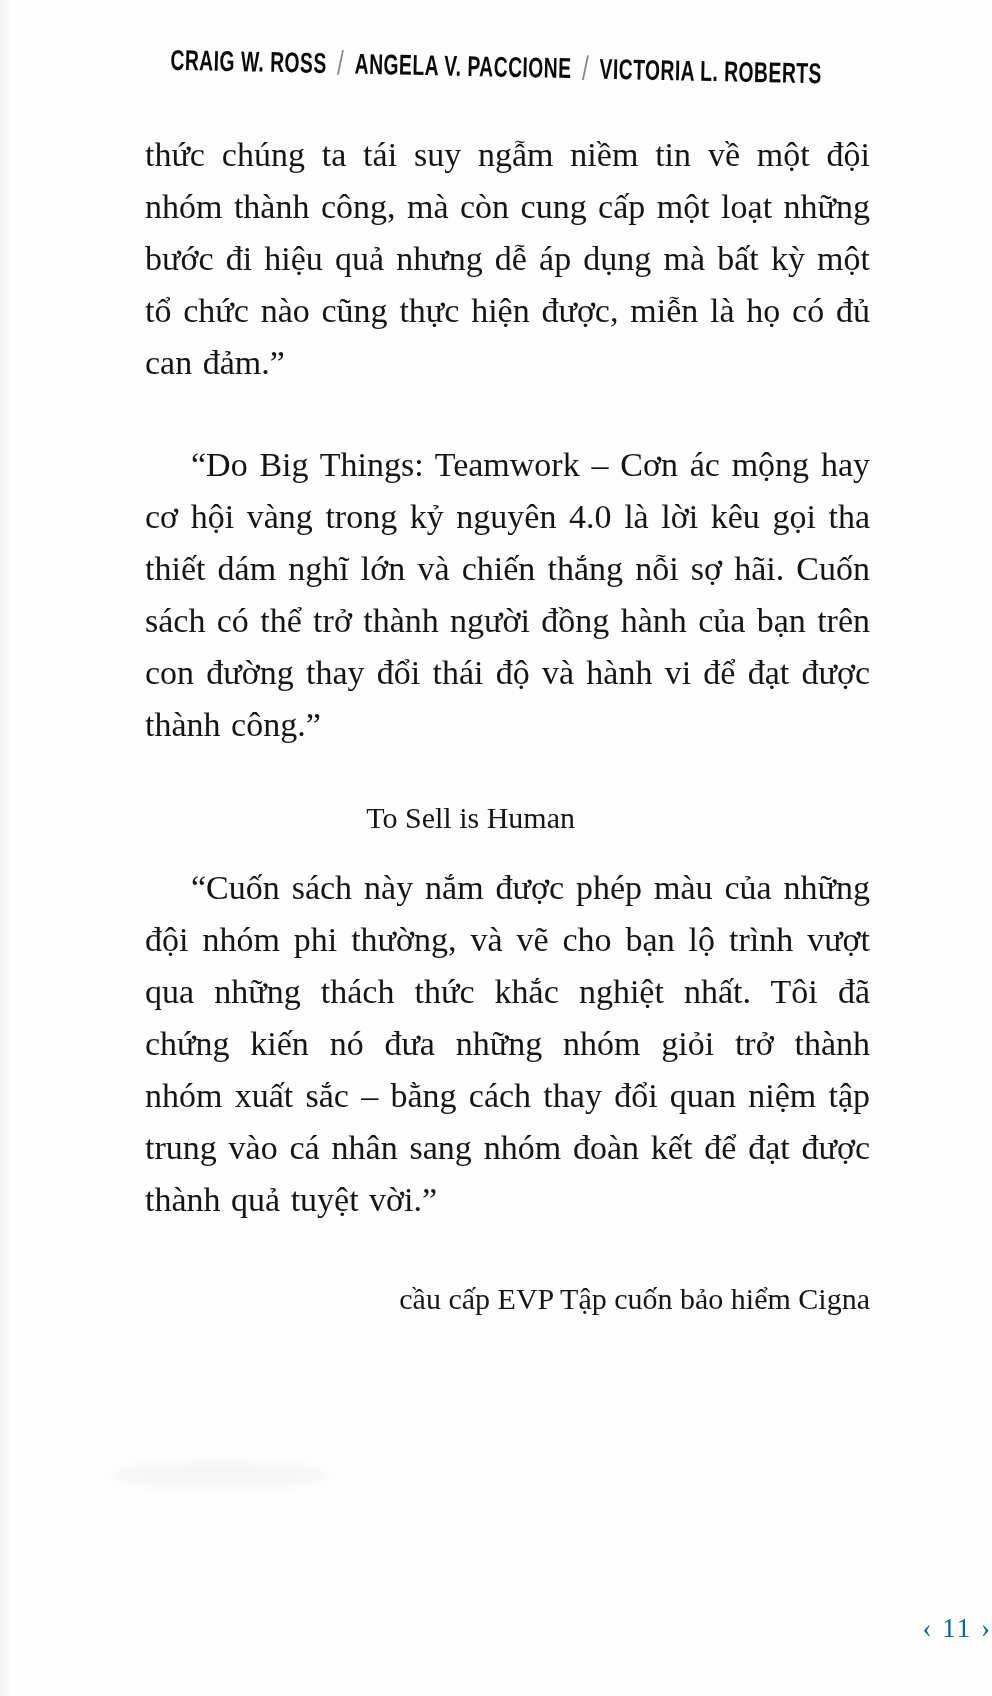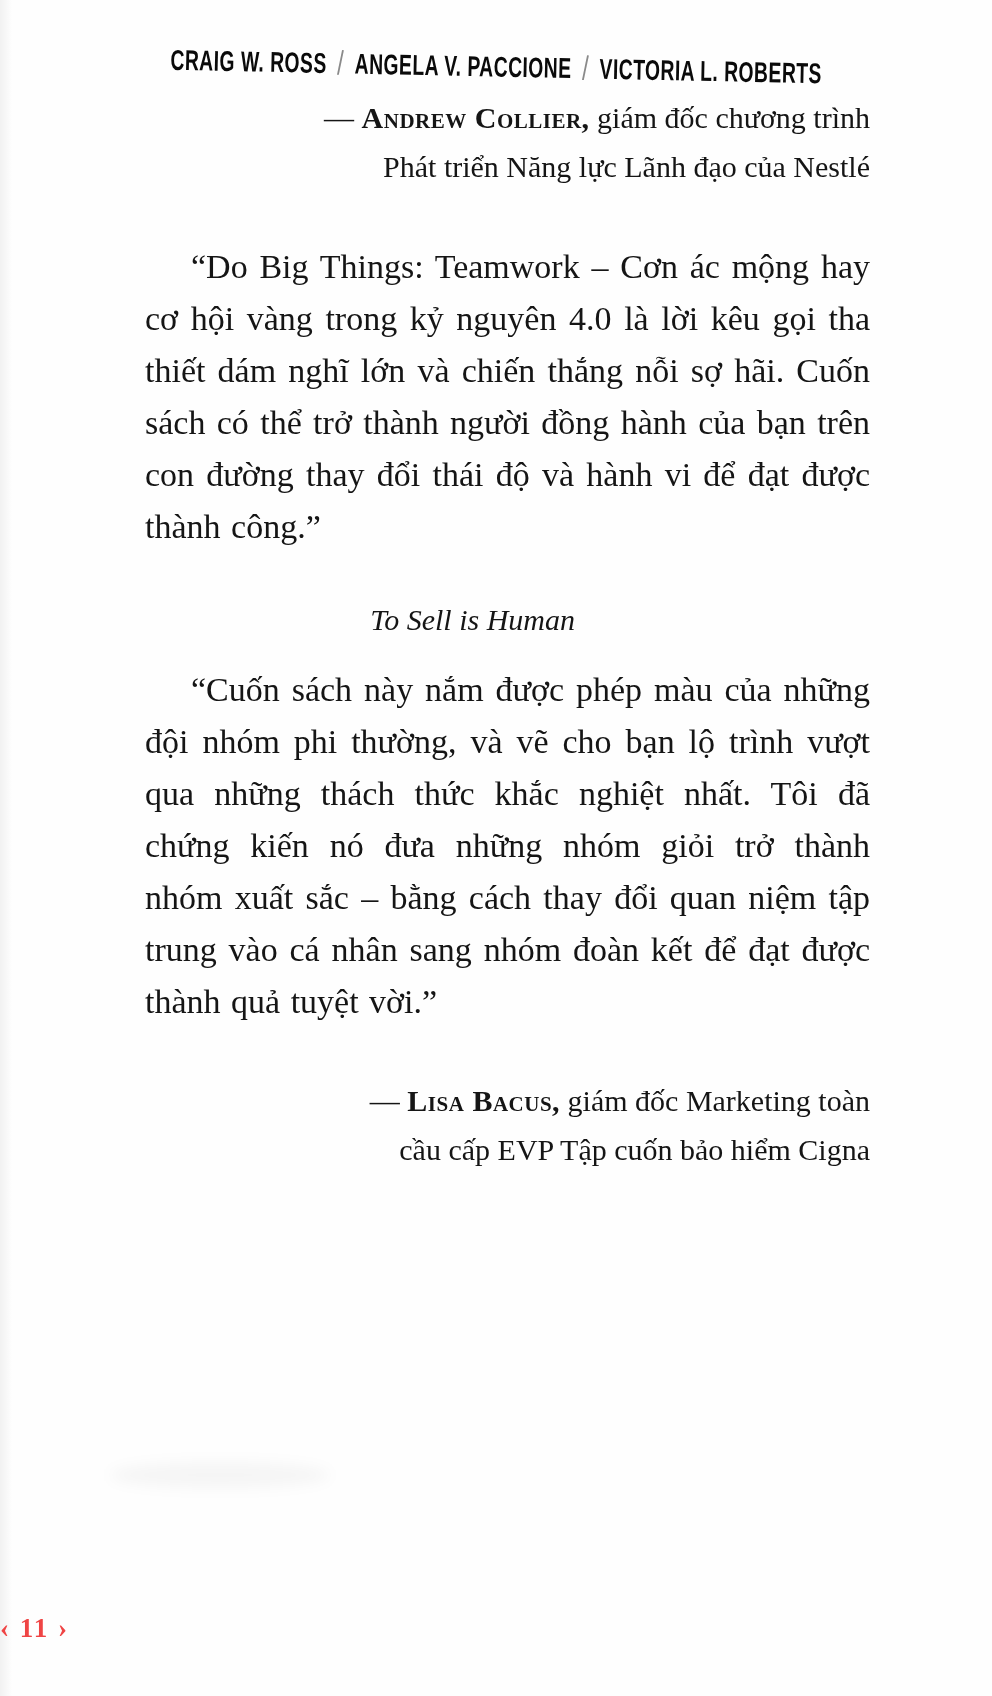--- a/index.html
+++ b/index.html
@@ -84,70 +84,63 @@
   .attr1 { margin-top: 12px; }
   .attr2 { margin-top: 42px; }
   .attr3 { margin-top: 48px; }
   .attr-name {
     font-variant: small-caps;
     font-weight: 700;
     letter-spacing: 0.5px;
   }
   .attr2 .line2 {
     padding-right: 295px;
-    font-style: italic;
   }
   
   .page-number {
     position: absolute;
     bottom: 52px;
     left: 0;
     right: 0;
-    text-align: left;
+    text-align: right;
     font-size: 27px;
-    font-weight: 700;
+    font-weight: 400;
     letter-spacing: 2px;
-    color: #ef4444;
+    color: #0369a1;
   }
 </style>
 </head>
 <body>
 
 <div class="page">
   <div class="edge-shade"></div>
   <div class="smudge"></div>
 
   <div class="header">
     <span class="header-inner">
       <span>CRAIG W. ROSS</span><span class="sep">/</span><span>ANGELA V. PACCIONE</span><span class="sep">/</span><span>VICTORIA L. ROBERTS</span>
     </span>
   </div>
 
   <div class="content">
 
-    <div class="attribution attr1">
-      <div class="line1">
-        <span class="attr-dash">— </span><span class="attr-name">Andrew Collier,</span><span> giám đốc chương trình</span>
-      </div>
-      <div class="line2">Phát triển Năng lực Lãnh đạo của Nestlé</div>
-    </div>
+    <p class="quote q1">
+      <span>thức chúng ta tái suy ngẫm niềm tin về một đội nhóm thành công, mà còn cung cấp một loạt những bước đi hiệu quả nhưng dễ áp dụng mà bất kỳ một tổ chức nào cũng thực hiện được, miễn là họ có đủ can đảm.”</span>
+    </p>
 
     <p class="quote q2">
       <span class="italic">“Do Big Things: Teamwork – Cơn ác mộng hay cơ hội vàng trong kỷ nguyên 4.0</span><span> là lời kêu gọi tha thiết dám nghĩ lớn và chiến thắng nỗi sợ hãi. Cuốn sách có thể trở thành người đồng hành của bạn trên con đường thay đổi thái độ và hành vi để đạt được thành công.”</span>
     </p>
     <div class="attribution attr2">
       <div class="line2">To Sell is Human</div>
     </div>
 
     <p class="quote q3">
       <span>“Cuốn sách này nắm được phép màu của những đội nhóm phi thường, và vẽ cho bạn lộ trình vượt qua những thách thức khắc nghiệt nhất. Tôi đã chứng kiến nó đưa những nhóm giỏi trở thành nhóm xuất sắc – bằng cách thay đổi quan niệm tập trung vào cá nhân sang nhóm đoàn kết để đạt được thành quả tuyệt vời.”</span>
     </p>
     <div class="attribution attr3">
-      <div class="line1">
-        <span class="attr-dash">— </span><span class="attr-name">Lisa Bacus,</span><span> giám đốc Marketing toàn</span>
-      </div>
       <div class="line2">cầu cấp EVP Tập cuốn bảo hiểm Cigna</div>
     </div>
 
   </div>
 
   <div class="page-number">‹ 11 ›</div>
 </div>
 
 </body></html>

